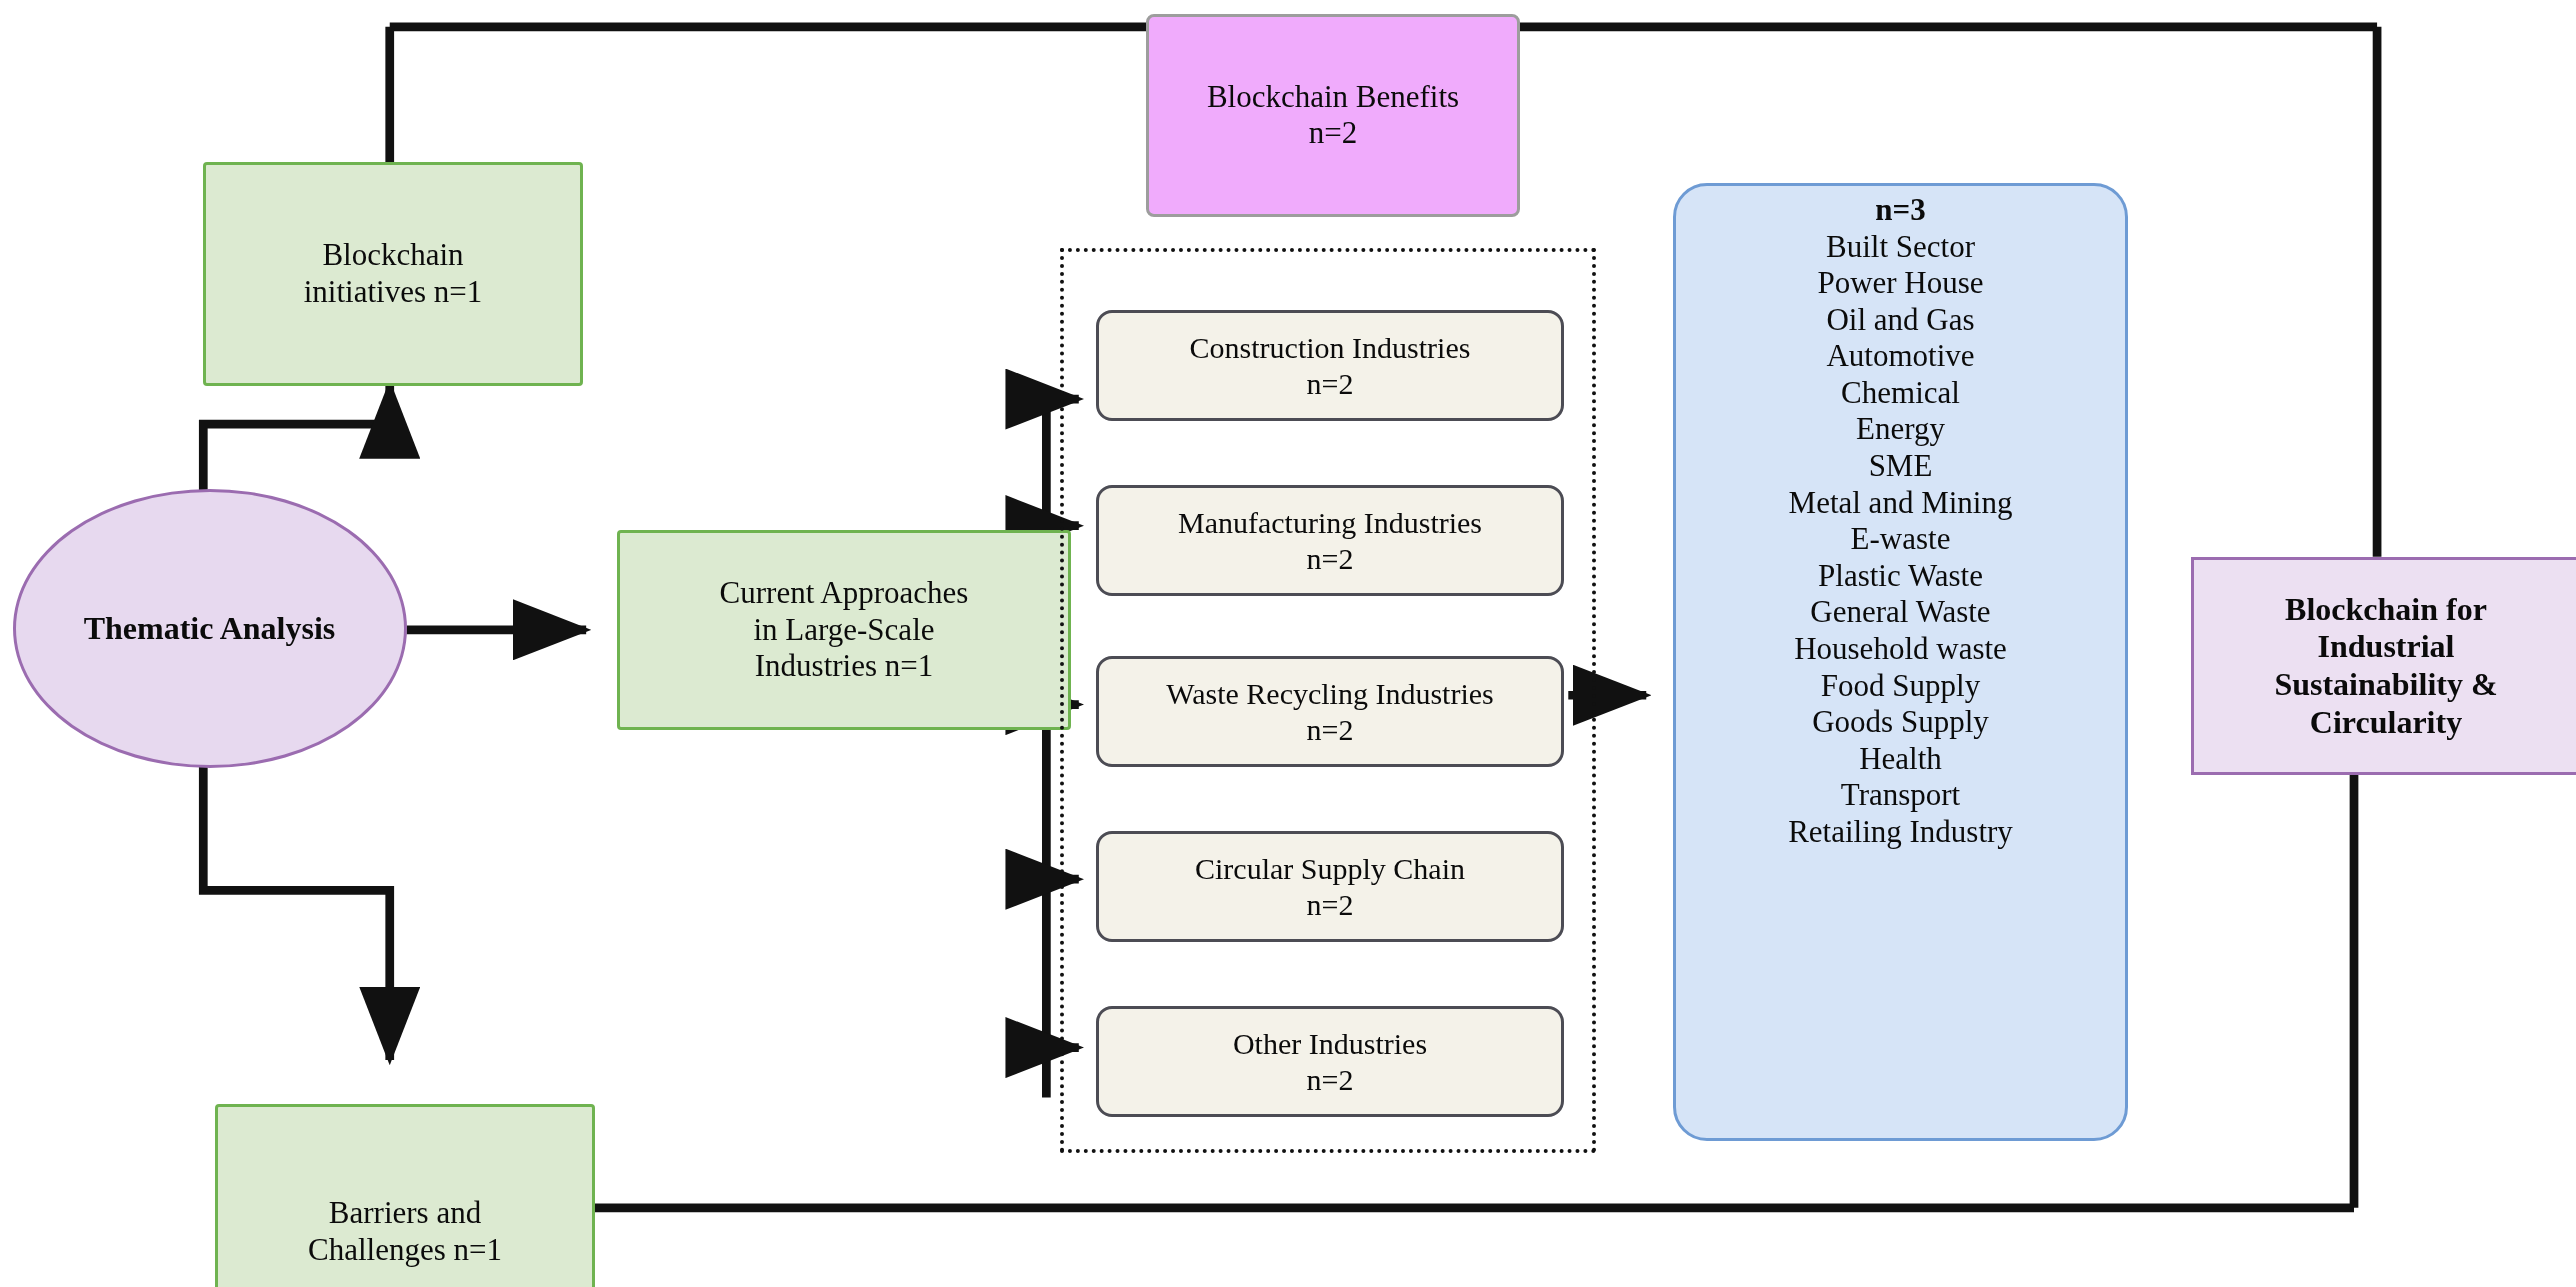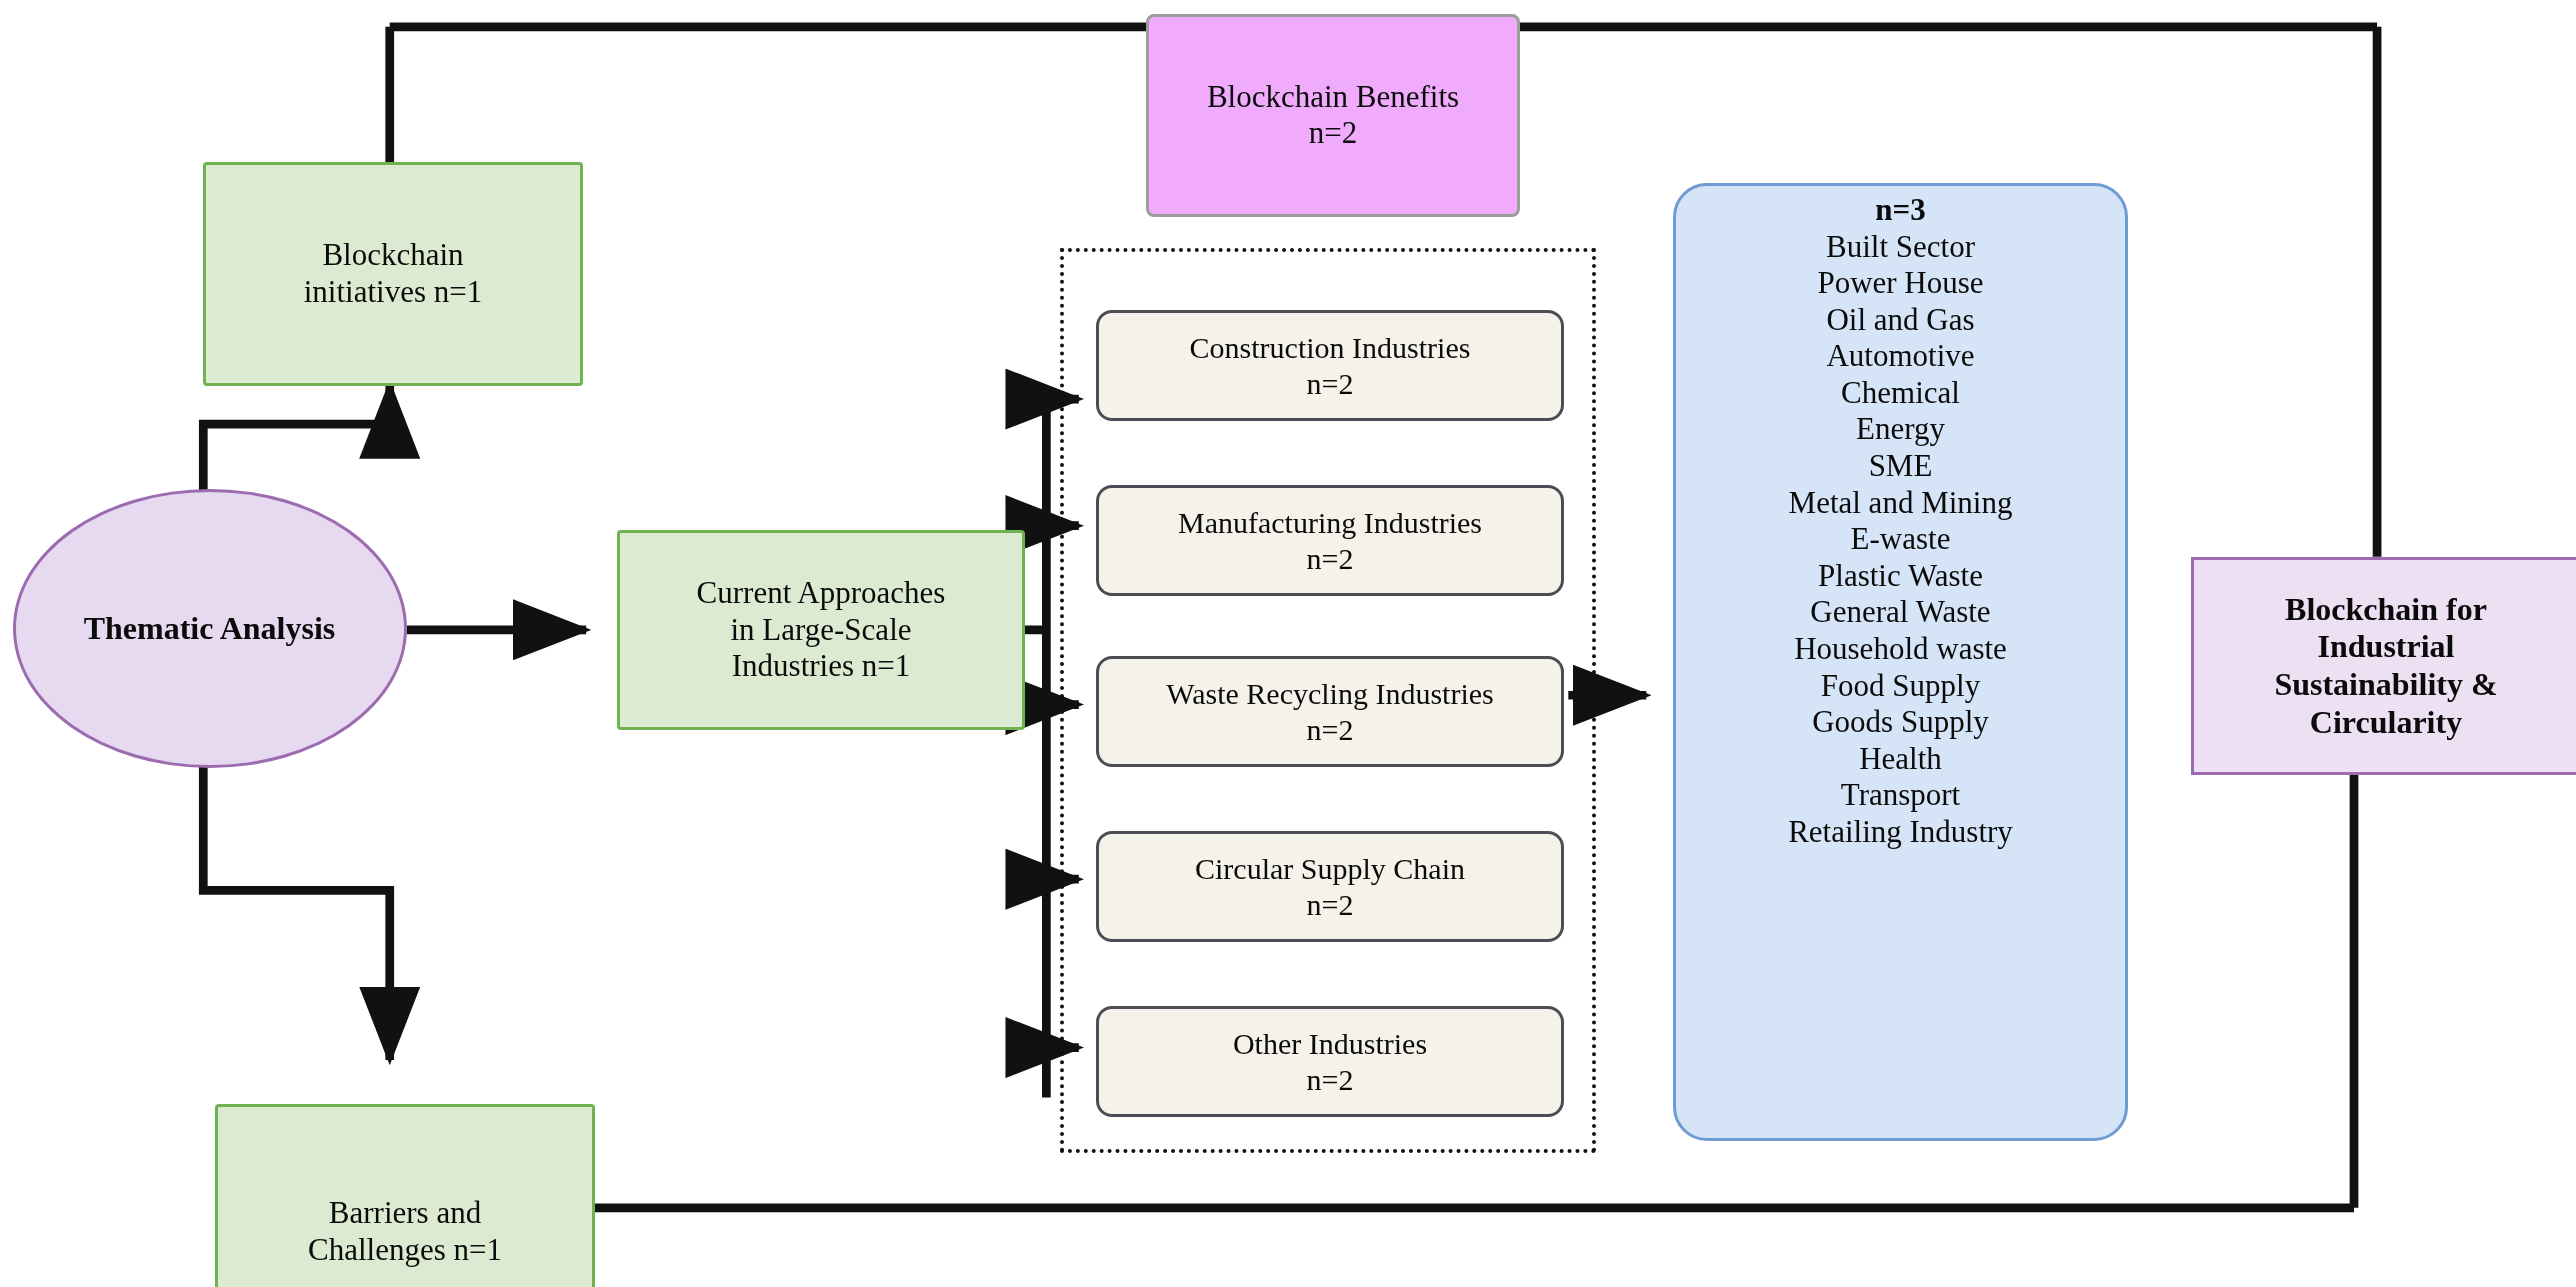--- a/index.html
+++ b/index.html
@@ -148,21 +148,21 @@
 
   <div class="node green-box" style="left:203px; top:162px; width:380px; height:224px;">
     <span class="line1">Blockchain</span>
     <span class="line2">initiatives n=1</span>
   </div>
 
   <div class="node ellipse-node" style="left:12.5px; top:489px; width:394px; height:279px;">
     <span>Thematic Analysis</span>
   </div>
 
-  <div class="node green-box" style="left:617px; top:530px; width:408px; height:200px;">
+  <div class="node green-box" style="left:617px; top:530px; width:454px; height:200px;">
     <span class="line1">Current Approaches</span>
     <span class="line2">in Large-Scale</span>
     <span class="line2">Industries n=1</span>
   </div>
 
   <div class="node green-box" style="left:215px; top:1060px; width:380px; height:256px;margin-top:44px;">
     <span class="line1">Barriers and</span>
     <span class="line2">Challenges n=1</span>
   </div>
 

